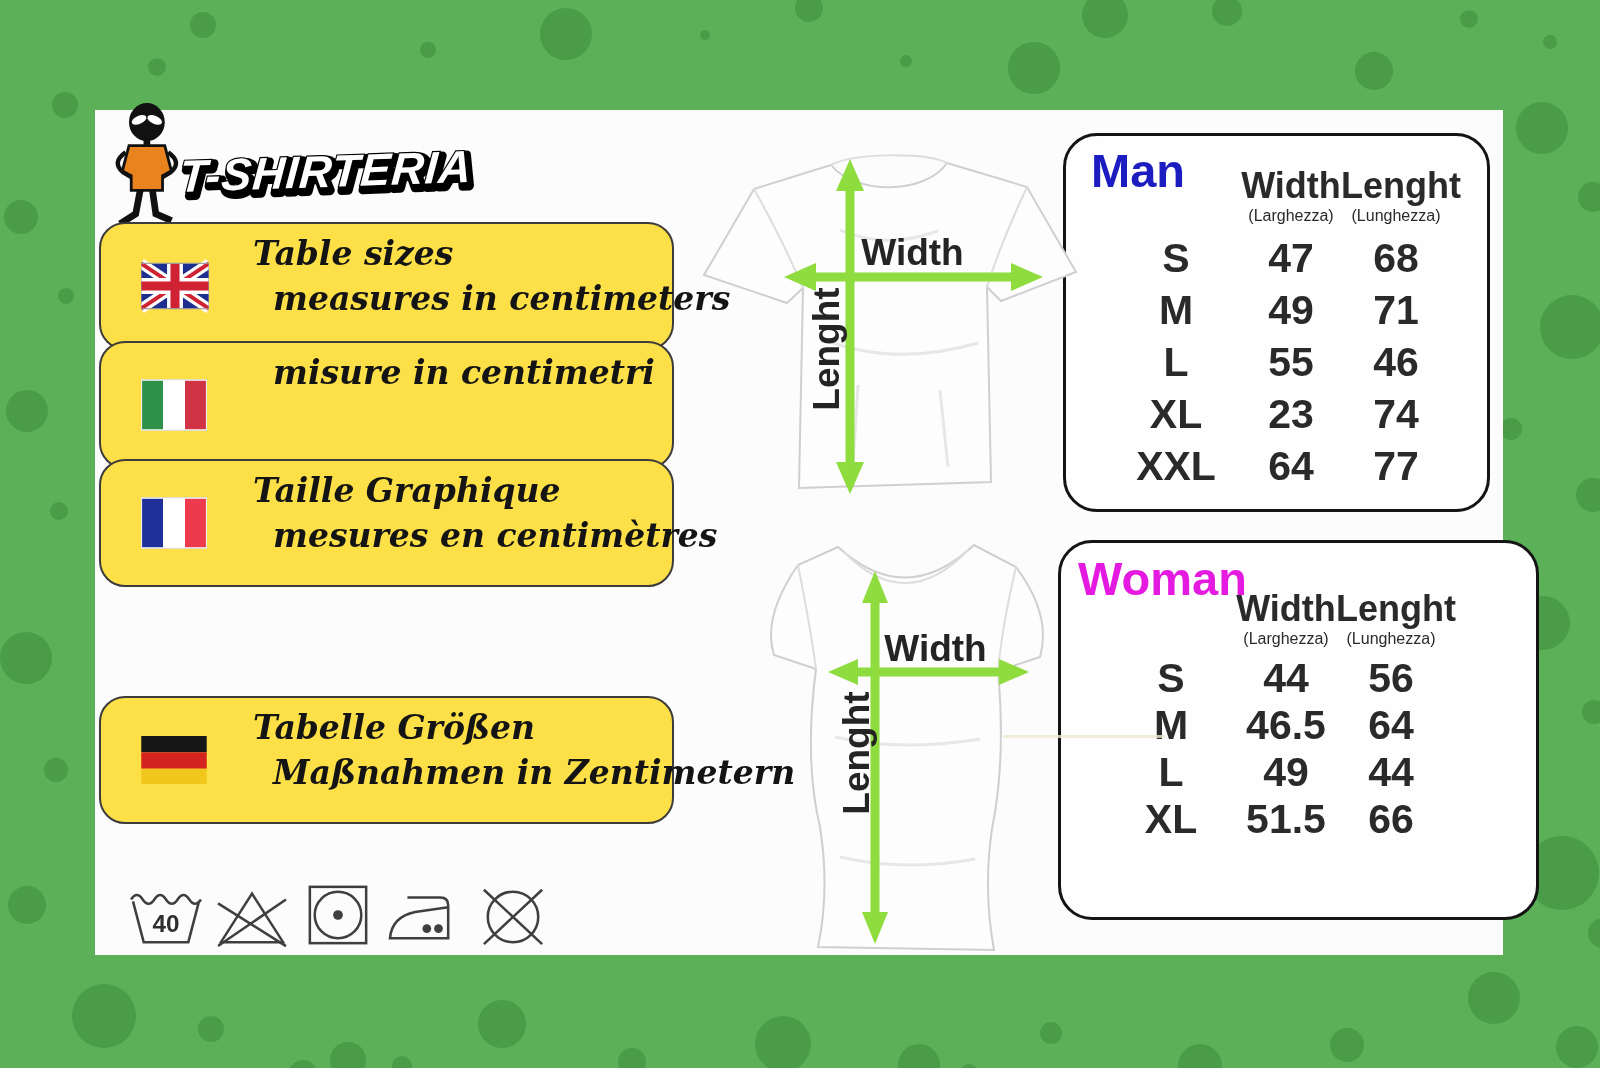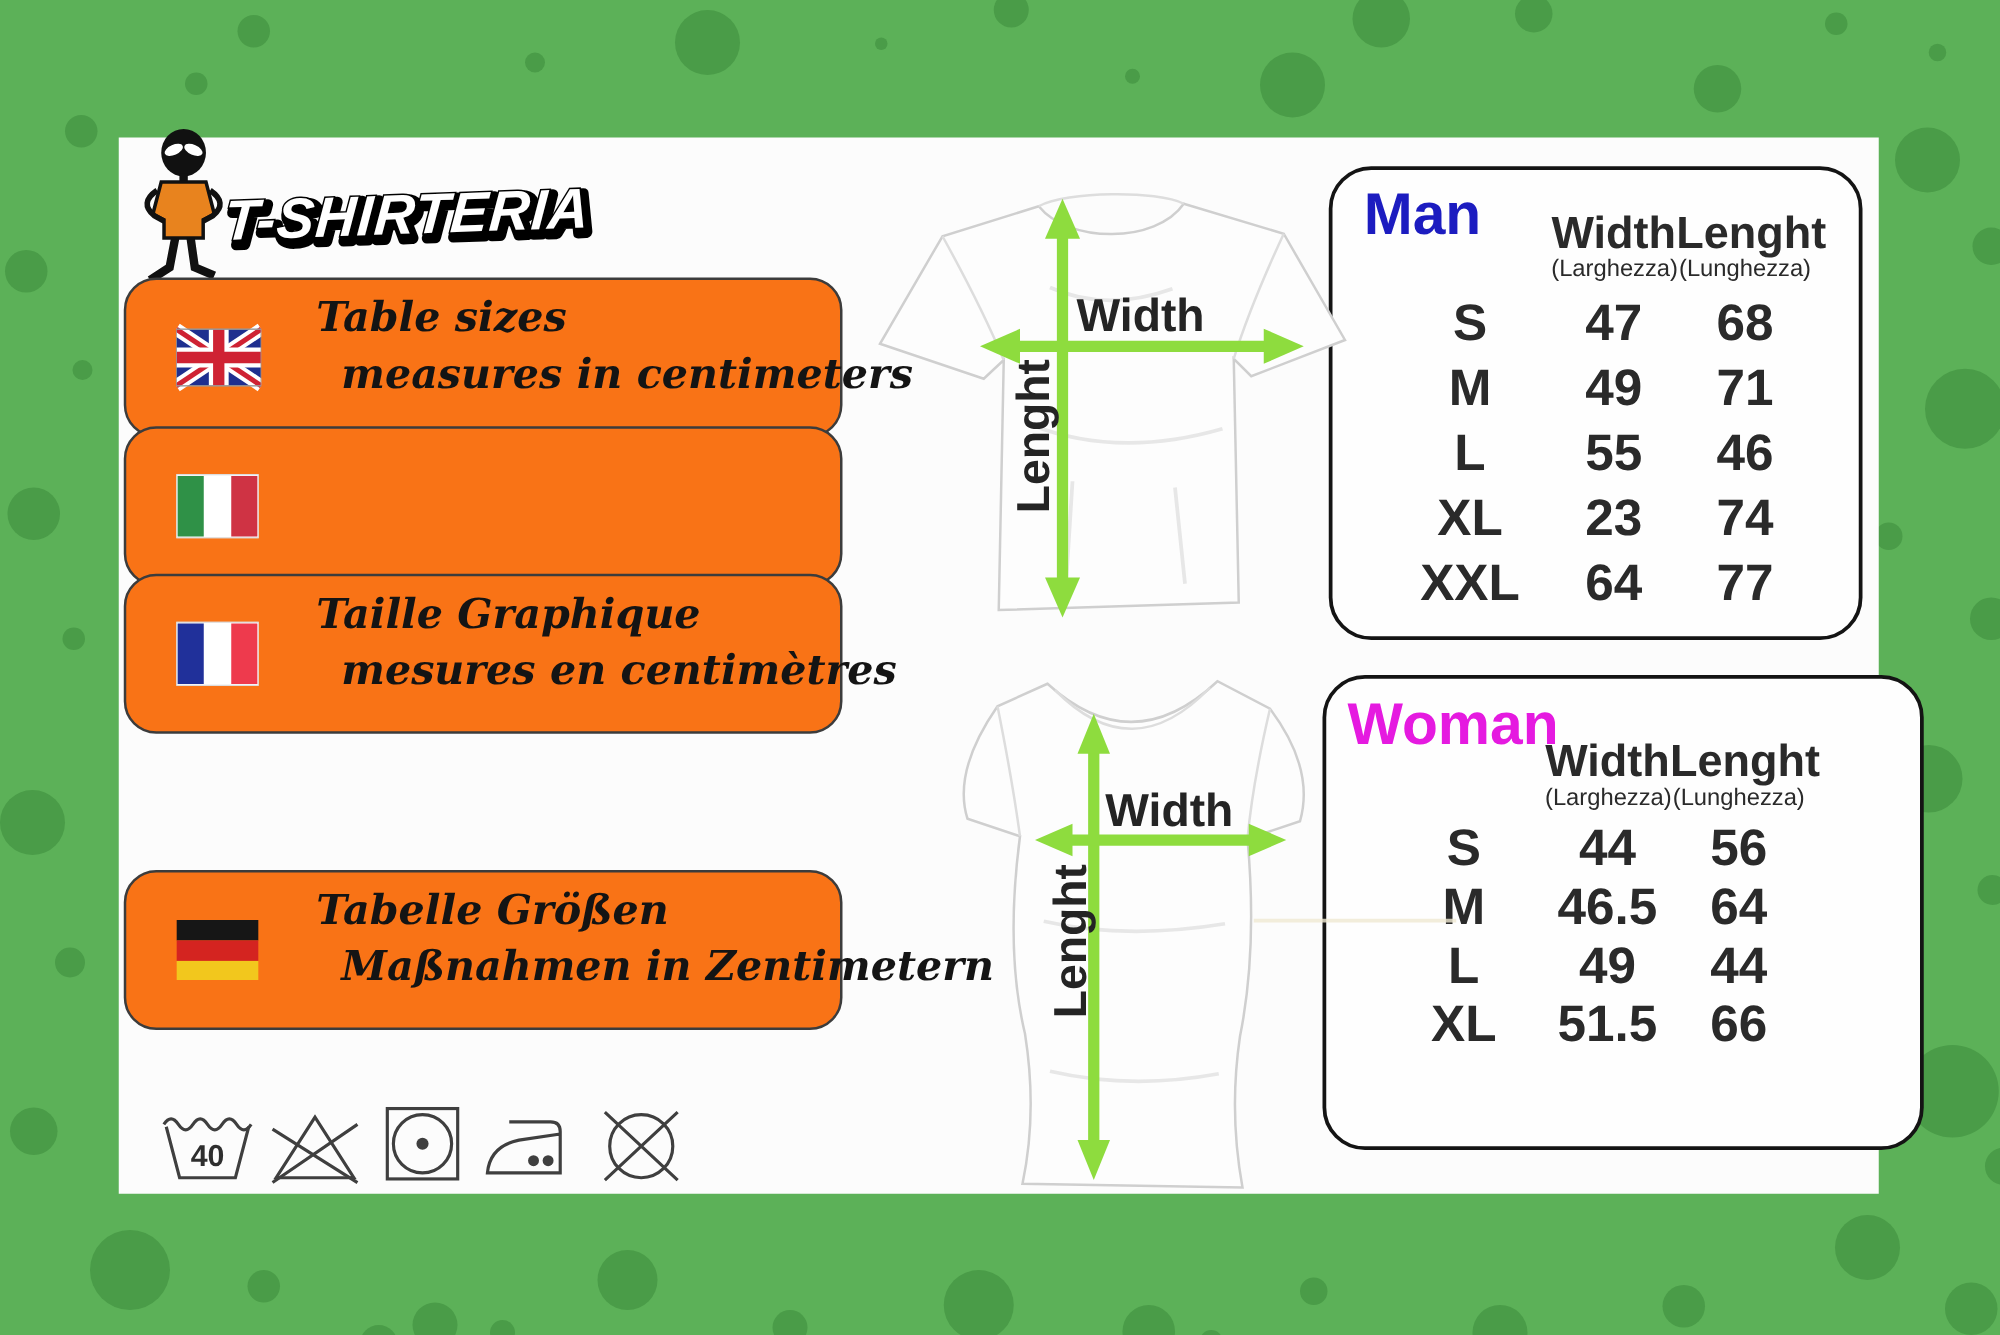--- a/index.html
+++ b/index.html
@@ -12,21 +12,21 @@
   .dot{position:absolute;border-radius:50%;background:var(--dot)}
   .panel{position:absolute;left:95px;top:110px;width:1408px;height:845px;background:#fcfcfc;z-index:1}
 
   
   .logo{position:absolute;left:14px;top:-10px;width:430px;height:130px}
   .mascot{position:absolute;left:0;top:2px}
   .brandsvg{position:absolute;left:62px;top:38px}
 
   
   .lang-row{position:absolute;left:4px;width:575px;height:128px;border:2px solid #3c3c3c;
-    border-radius:26px;background:#f97316}
+    border-radius:26px;background:#fde047}
   .flagbox{position:absolute;left:40px;top:50%;transform:translateY(-50%);line-height:0}
   .lang-text{position:absolute;left:152px;top:7px;color:#141414;
     font-family:"DejaVu Serif",serif;font-style:italic;font-weight:600;font-size:33px;line-height:45px;white-space:nowrap}
   .lang-text .l2{padding-left:20px}
 
   
   .wash-title{position:absolute;left:38px;top:708px;font-size:42px;color:#3b3b3b;letter-spacing:1px}
   .wash-icons{position:absolute;left:26px;top:772px;height:70px}
   .wash-icons svg{position:absolute;top:0}
   .wicon{stroke:#3f3f3f;stroke-width:2.6;fill:none}
@@ -40,21 +40,21 @@
   .ahead{fill:var(--arrow)}
   .dim-label{position:absolute;z-index:7;font-weight:bold;font-size:37px;color:#242424;text-align:center}
   .rot{transform:rotate(-90deg)}
 
   
   .size-box{position:absolute;background:#fefefe;border:3px solid #141414;border-radius:34px;z-index:2}
   .box-title{position:absolute;font-size:47px;font-weight:bold}
   .tbl{position:absolute;left:45px;display:grid;grid-template-columns:130px 100px 110px;
     text-align:center;color:#2a2a2a}
   .th{font-size:36px;font-weight:bold;height:40px;line-height:40px}
-  .ts{font-size:19px;height:26px;line-height:20px;white-space:nowrap;font-weight:normal}
+  .ts{font-size:16px;height:26px;line-height:20px;white-space:nowrap;font-weight:normal}
   .cell{font-weight:bold}
   .man-tbl .cell{font-size:41px;height:52px;line-height:52px}
   .woman-tbl .cell{font-size:41px;height:47px;line-height:47px}
   .beige-line{position:absolute;left:908px;top:625px;width:162px;height:3px;background:#efe9d2;z-index:4;opacity:.8}
 </style>
 </head>
 <body>
 
 <div class="stage">
   <div id="dots">
@@ -146,20 +146,21 @@
 
     <div class="lang-row" style="top:231px">
       <span class="flagbox">
         <svg width="66" height="52" viewBox="0 0 60 46">
           <rect width="60" height="46" fill="#fff" stroke="#ddd" stroke-width="1"></rect>
           <rect x="1" y="1" width="19" height="44" fill="#2f9147"></rect>
           <rect x="40" y="1" width="19" height="44" fill="#cf3344"></rect>
         </svg>
       </span>
       <div class="lang-text">
+        <div class="l2">misure in centimetri</div>
       </div>
     </div>
 
     <div class="lang-row" style="top:349px">
       <span class="flagbox">
         <svg width="66" height="52" viewBox="0 0 60 46">
           <rect width="60" height="46" fill="#fff" stroke="#ddd" stroke-width="1"></rect>
           <rect x="1" y="1" width="19" height="44" fill="#20309a"></rect>
           <rect x="40" y="1" width="19" height="44" fill="#ee3a4d"></rect>
         </svg>

